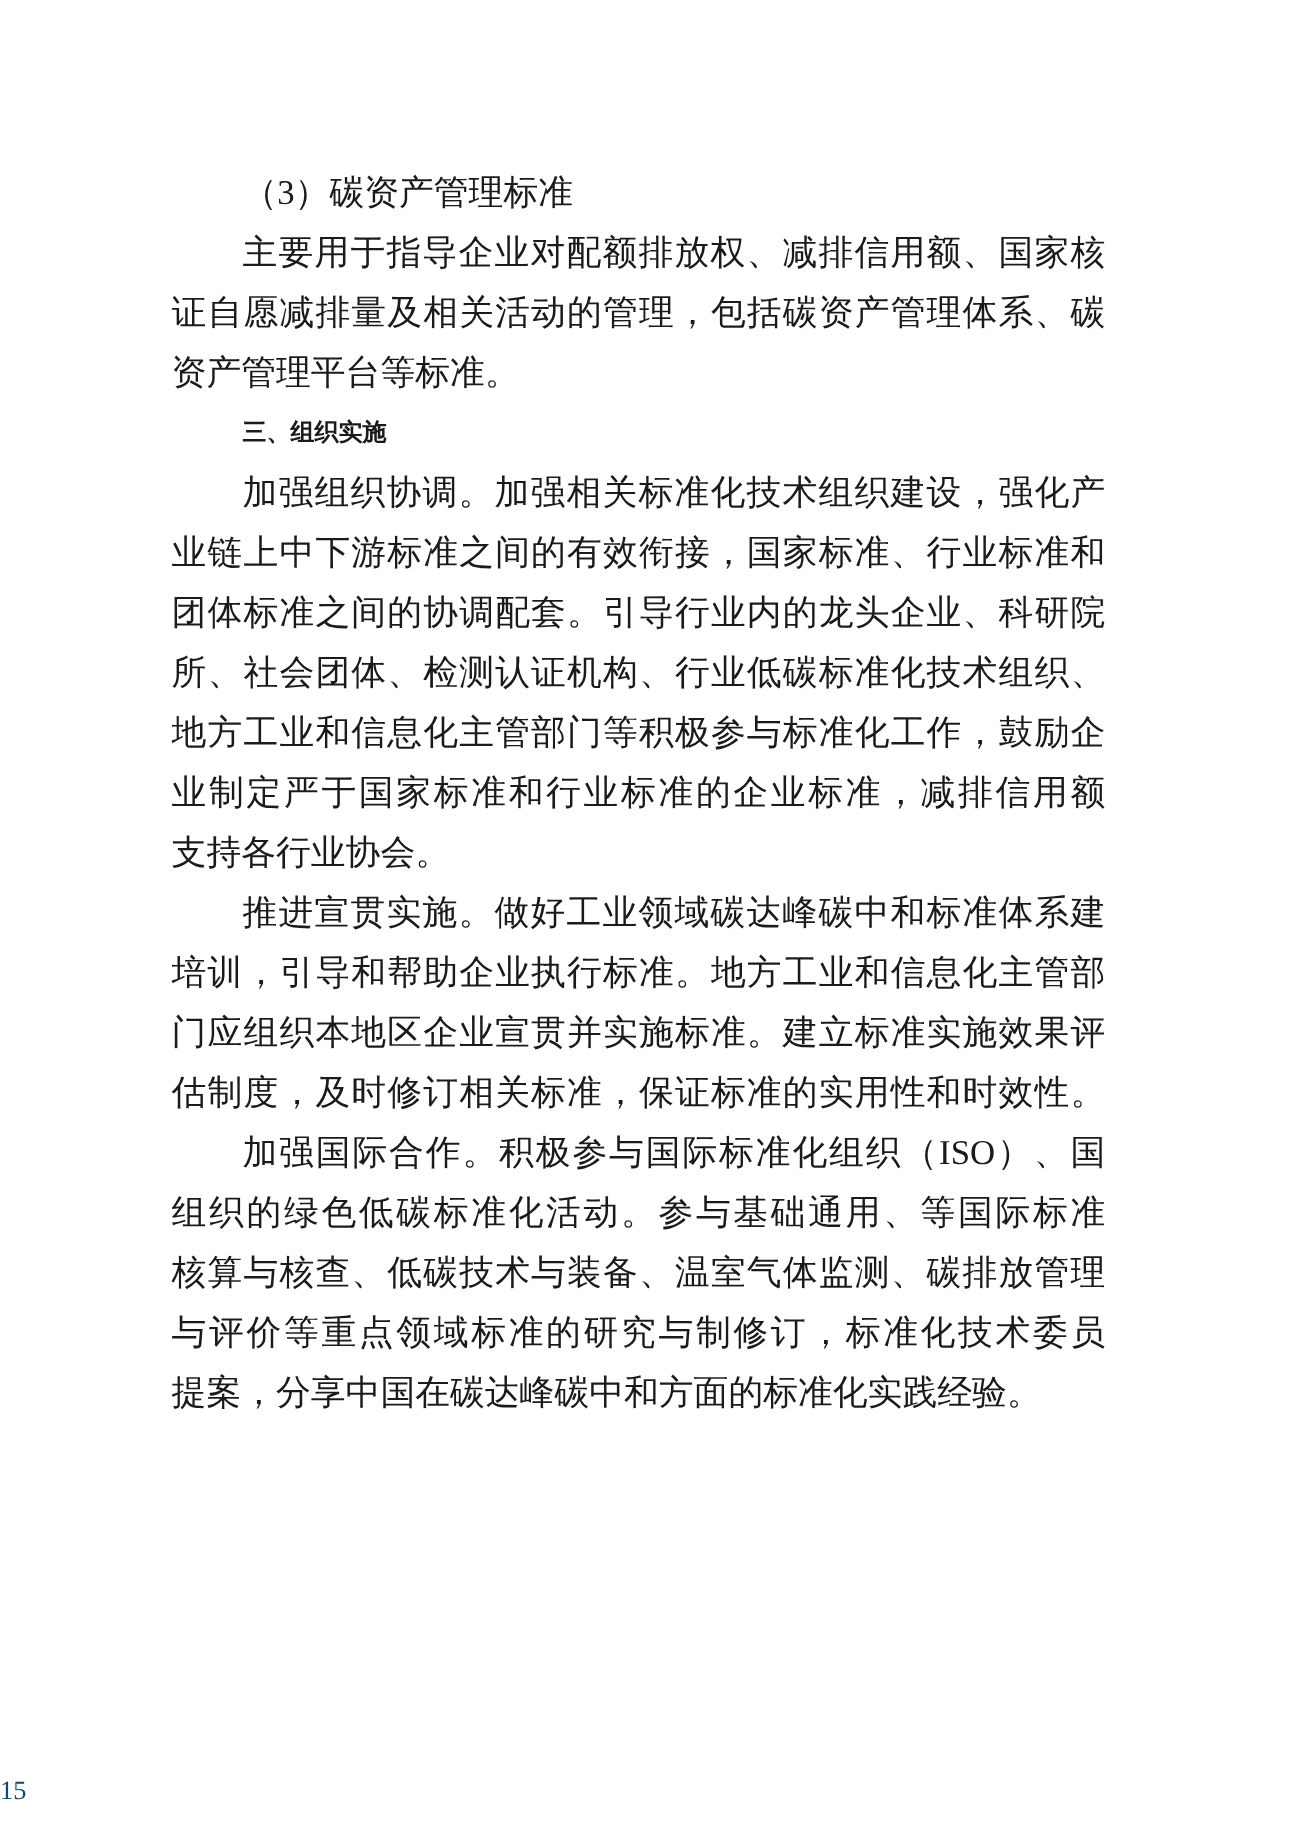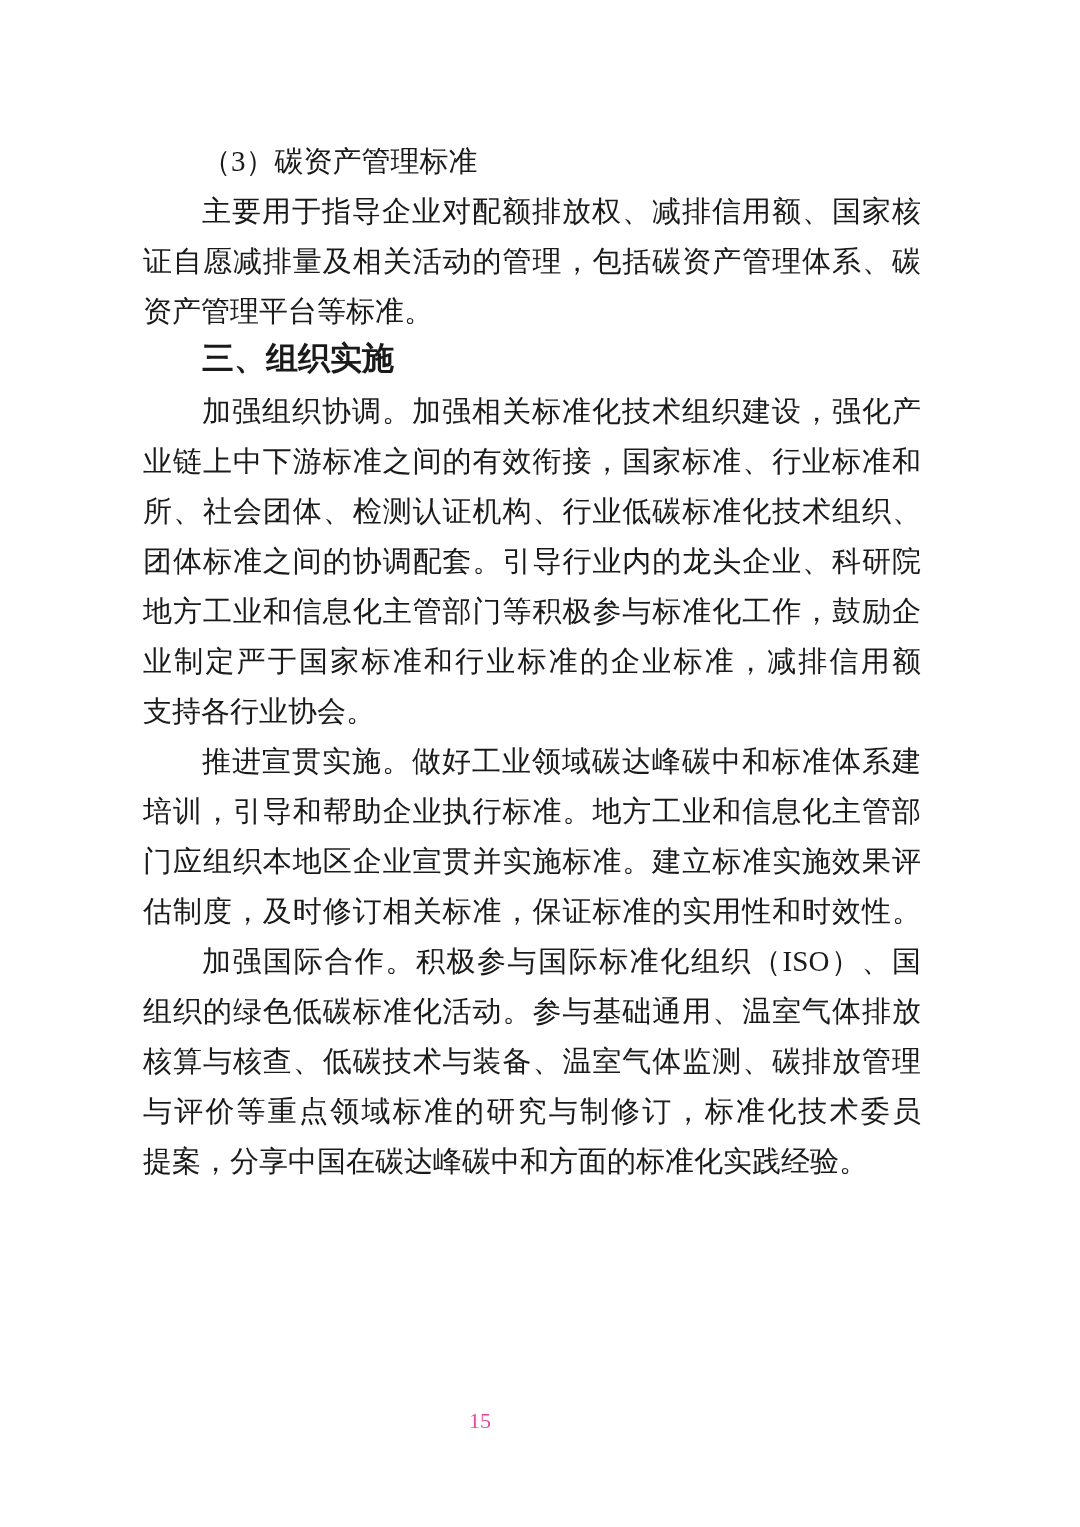--- a/index.html
+++ b/index.html
@@ -29,55 +29,55 @@
     overflow: hidden;
   }
   .indent {
     text-indent: 59px;
   }
   .justify {
     text-align: justify;
     text-align-last: justify;
   }
   .heading {
-    font-family: Liberation Mono, monospace;
+    font-family: Liberation Sans, sans-serif;
     font-weight: 700;
-    font-size: 32px;
+    font-size: 20px;
   }
   .page-number {
     position: absolute;
-    top: 1408px;
+    top: 1479px;
     left: 0;
     width: 100%;
-    text-align: center;
+    text-align: left;
     font-size: 22px;
-    color: #ec4899;
+    color: #0c4a6e;
   }
 </style>
 </head>
 <body>
 
 <div class="page">
   <div class="textblock">
     <div class="ln indent">（3）碳资产管理标准</div>
     <div class="ln indent justify">主要用于指导企业对配额排放权、减排信用额、国家核</div>
     <div class="ln justify">证自愿减排量及相关活动的管理，包括碳资产管理体系、碳</div>
     <div class="ln">资产管理平台等标准。</div>
     <div class="ln indent heading">三、组织实施</div>
     <div class="ln indent justify">加强组织协调。加强相关标准化技术组织建设，强化产</div>
     <div class="ln justify">业链上中下游标准之间的有效衔接，国家标准、行业标准和</div>
+    <div class="ln justify">团体标准之间的协调配套。引导行业内的龙头企业、科研院</div>
     <div class="ln justify">所、社会团体、检测认证机构、行业低碳标准化技术组织、</div>
-    <div class="ln justify">团体标准之间的协调配套。引导行业内的龙头企业、科研院</div>
     <div class="ln justify">地方工业和信息化主管部门等积极参与标准化工作，鼓励企</div>
     <div class="ln justify">业制定严于国家标准和行业标准的企业标准，减排信用额</div>
     <div class="ln">支持各行业协会。</div>
     <div class="ln indent justify">推进宣贯实施。做好工业领域碳达峰碳中和标准体系建</div>
     <div class="ln justify">培训，引导和帮助企业执行标准。地方工业和信息化主管部</div>
     <div class="ln justify">门应组织本地区企业宣贯并实施标准。建立标准实施效果评</div>
     <div class="ln justify">估制度，及时修订相关标准，保证标准的实用性和时效性。</div>
     <div class="ln indent justify">加强国际合作。积极参与国际标准化组织（ISO）、国</div>
-    <div class="ln justify">组织的绿色低碳标准化活动。参与基础通用、温室气体排放</div>
+    <div class="ln justify">组织的绿色低碳标准化活动。参与基础通用、等国际标准</div>
     <div class="ln justify">核算与核查、低碳技术与装备、温室气体监测、碳排放管理</div>
     <div class="ln justify">与评价等重点领域标准的研究与制修订，标准化技术委员</div>
     <div class="ln">提案，分享中国在碳达峰碳中和方面的标准化实践经验。</div>
   </div>
   <div class="page-number">15</div>
 </div>
 
 </body></html>

